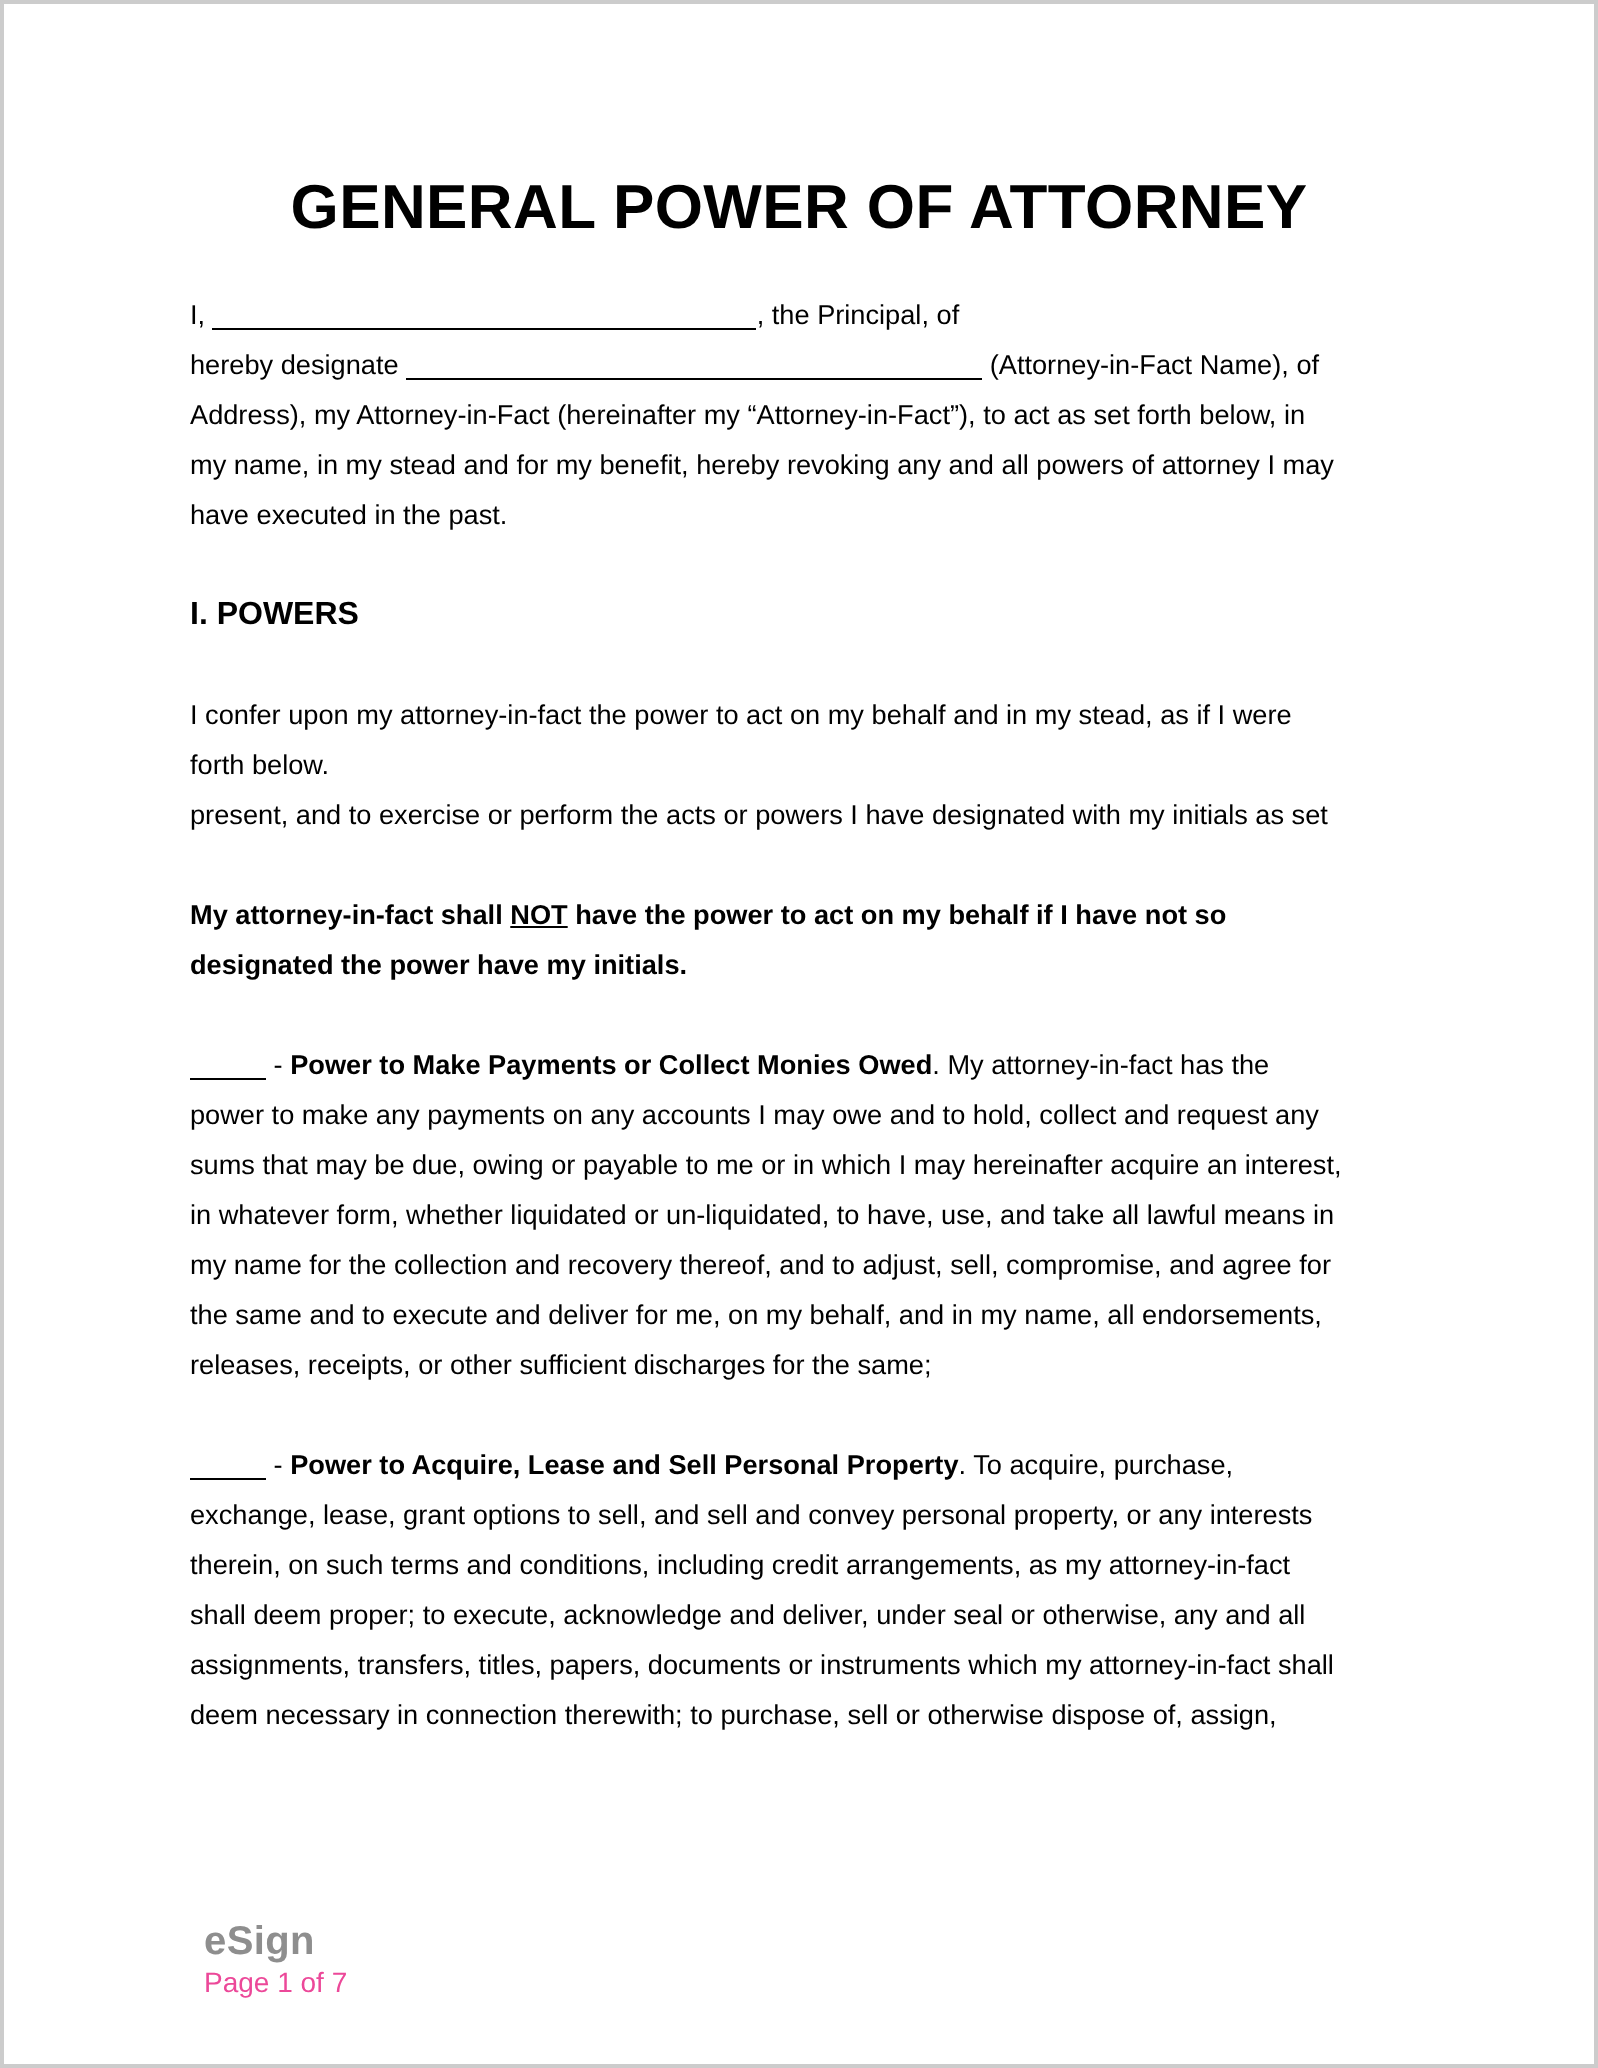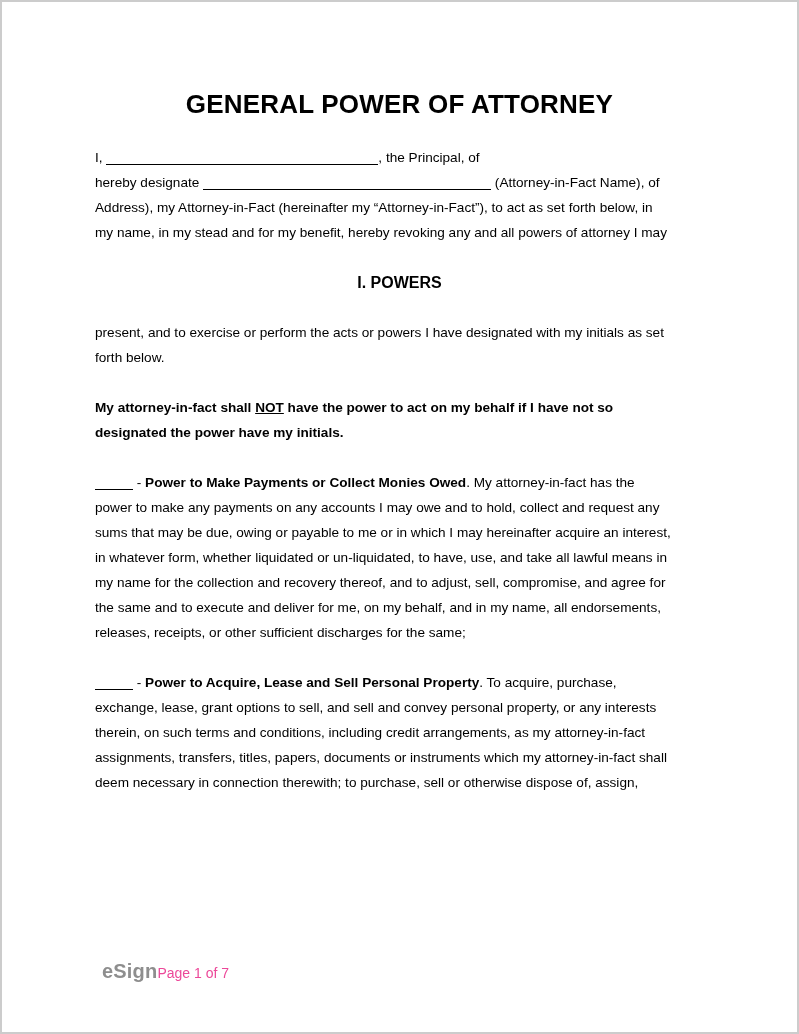--- a/index.html
+++ b/index.html
@@ -16,56 +16,58 @@
     background: #ffffff;
     border: 2px solid #cccccc;
     overflow: hidden;
     color: #000000;
   }
   .doc {
     padding: 0 93px;
   }
   .doc-title {
     margin-top: 86px;
-    font-size: 26px;
+    font-size: 31px;
     line-height: 32px;
     font-weight: bold;
     text-align: center;
     letter-spacing: 0.2px;
   }
   .para {
     margin-top: 25px;
     font-size: 13.6px;
     line-height: 25px;
   }
   .para.intro {
   }
   .para.heading {
     font-size: 16px;
     font-weight: bold;
-    text-align: center;
+    text-align: left;
   }
   .line {
     white-space: pre;
   }
   .bold { font-weight: bold; }
   .underline { text-decoration: underline; }
   .blank {
     display: inline-block;
     height: 12px;
     border-bottom: 1.4px solid #000000;
     margin-bottom: -3px;
   }
   .footer {
     position: absolute;
     left: 100px;
     right: 100px;
     top: 958px;
     display: flex;
+    justify-content: space-between;
     align-items: baseline;
+    flex-direction: column;
   }
   .brand {
     font-size: 20px;
     font-weight: bold;
     color: #8e8e8e;
     letter-spacing: 0.2px;
   }
   .page-info {
     font-size: 14px;
     color: #ec4899;
@@ -76,43 +78,46 @@
 
 <div class="page">
   <div class="doc">
     <div class="doc-title">GENERAL POWER OF ATTORNEY</div>
     <div id="doc-body">
         <div class="para intro">
           <div class="line"><span>I, </span><span class="blank" style="width: 272px;"></span><span>, the Principal, of</span></div>
           <div class="line"><span>hereby designate </span><span class="blank" style="width: 288px;"></span><span> (Attorney-in-Fact Name), of</span></div>
           <div class="line"><span>Address), my Attorney-in-Fact (hereinafter my “Attorney-in-Fact”), to act as set forth below, in</span></div>
           <div class="line"><span>my name, in my stead and for my benefit, hereby revoking any and all powers of attorney I may</span></div>
+          <div class="line"><span>have executed in the past.</span></div>
         </div>
         <div class="para heading">I. POWERS</div>
         <div class="para body">
+          <div class="line"><span>I confer upon my attorney-in-fact the power to act on my behalf and in my stead, as if I were</span></div>
+          <div class="line"><span>forth below.</span></div>
           <div class="line"><span>present, and to exercise or perform the acts or powers I have designated with my initials as set</span></div>
-          <div class="line"><span>forth below.</span></div>
         </div>
         <div class="para body">
           <div class="line"><span class="bold">My attorney-in-fact shall </span><span class="bold underline">NOT</span><span class="bold"> have the power to act on my behalf if I have not so</span></div>
           <div class="line"><span class="bold">designated the power have my initials.</span></div>
         </div>
         <div class="para body">
           <div class="line"><span class="blank" style="width: 38px;"></span><span> - </span><span class="bold">Power to Make Payments or Collect Monies Owed</span><span>. My attorney-in-fact has the</span></div>
           <div class="line"><span>power to make any payments on any accounts I may owe and to hold, collect and request any</span></div>
           <div class="line"><span>sums that may be due, owing or payable to me or in which I may hereinafter acquire an interest,</span></div>
           <div class="line"><span>in whatever form, whether liquidated or un-liquidated, to have, use, and take all lawful means in</span></div>
           <div class="line"><span>my name for the collection and recovery thereof, and to adjust, sell, compromise, and agree for</span></div>
           <div class="line"><span>the same and to execute and deliver for me, on my behalf, and in my name, all endorsements,</span></div>
           <div class="line"><span>releases, receipts, or other sufficient discharges for the same;</span></div>
         </div>
         <div class="para body">
           <div class="line"><span class="blank" style="width: 38px;"></span><span> - </span><span class="bold">Power to Acquire, Lease and Sell Personal Property</span><span>. To acquire, purchase,</span></div>
           <div class="line"><span>exchange, lease, grant options to sell, and sell and convey personal property, or any interests</span></div>
           <div class="line"><span>therein, on such terms and conditions, including credit arrangements, as my attorney-in-fact</span></div>
+          <div class="line"><span>shall deem proper; to execute, acknowledge and deliver, under seal or otherwise, any and all</span></div>
           <div class="line"><span>assignments, transfers, titles, papers, documents or instruments which my attorney-in-fact shall</span></div>
           <div class="line"><span>deem necessary in connection therewith; to purchase, sell or otherwise dispose of, assign,</span></div>
         </div>
       </div>
   </div>
 
   <div class="footer">
     <span class="brand">eSign</span>
     <span class="page-info">Page 1 of 7</span>
   </div>

